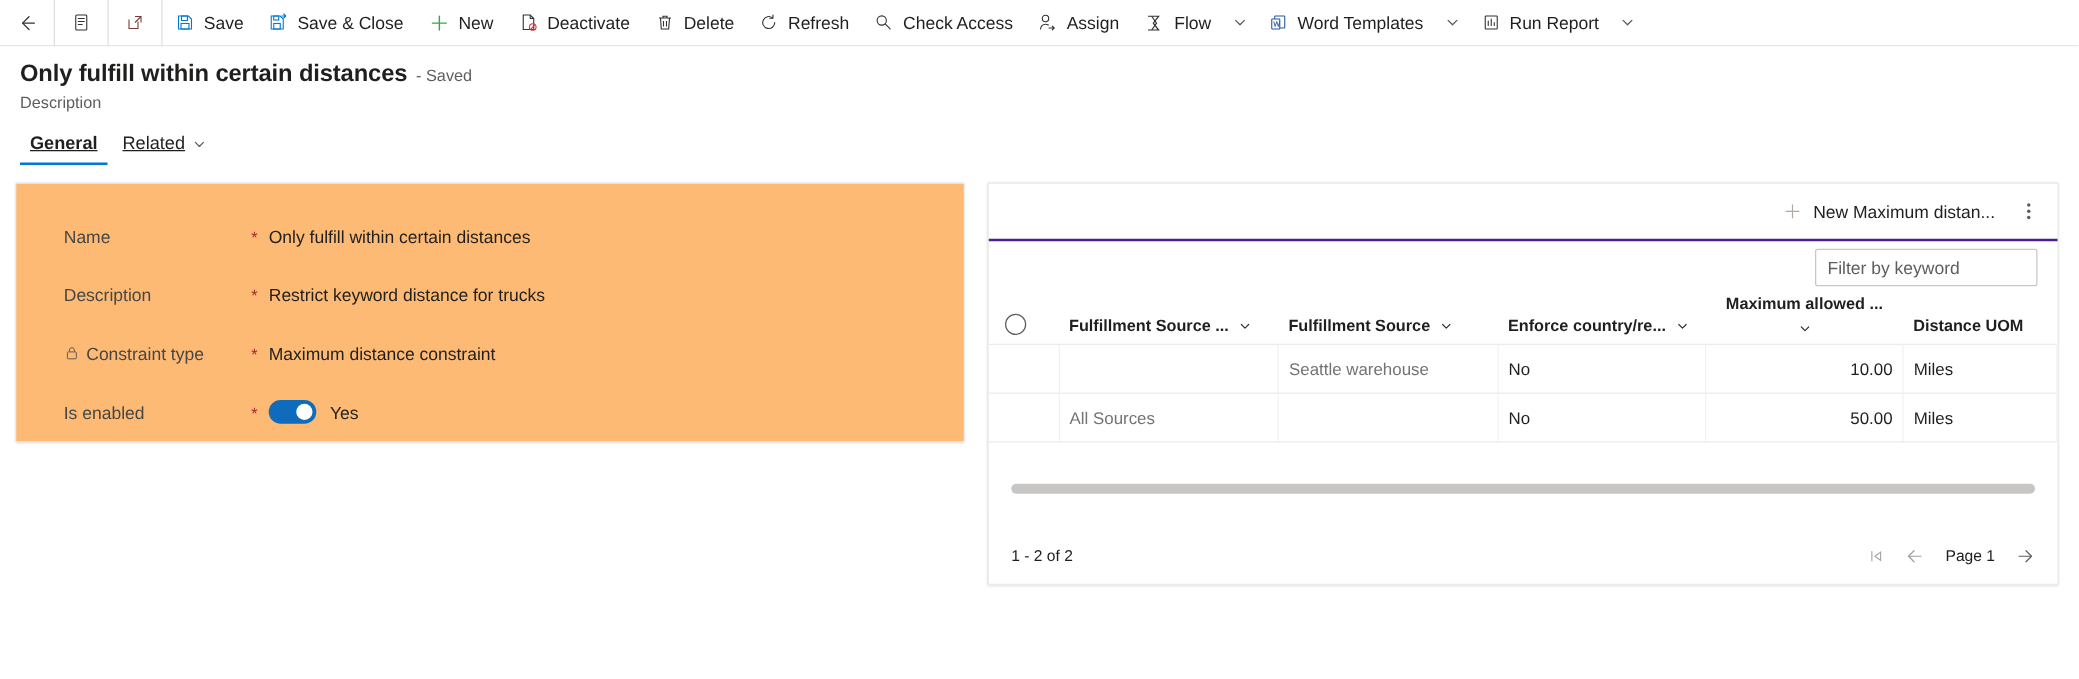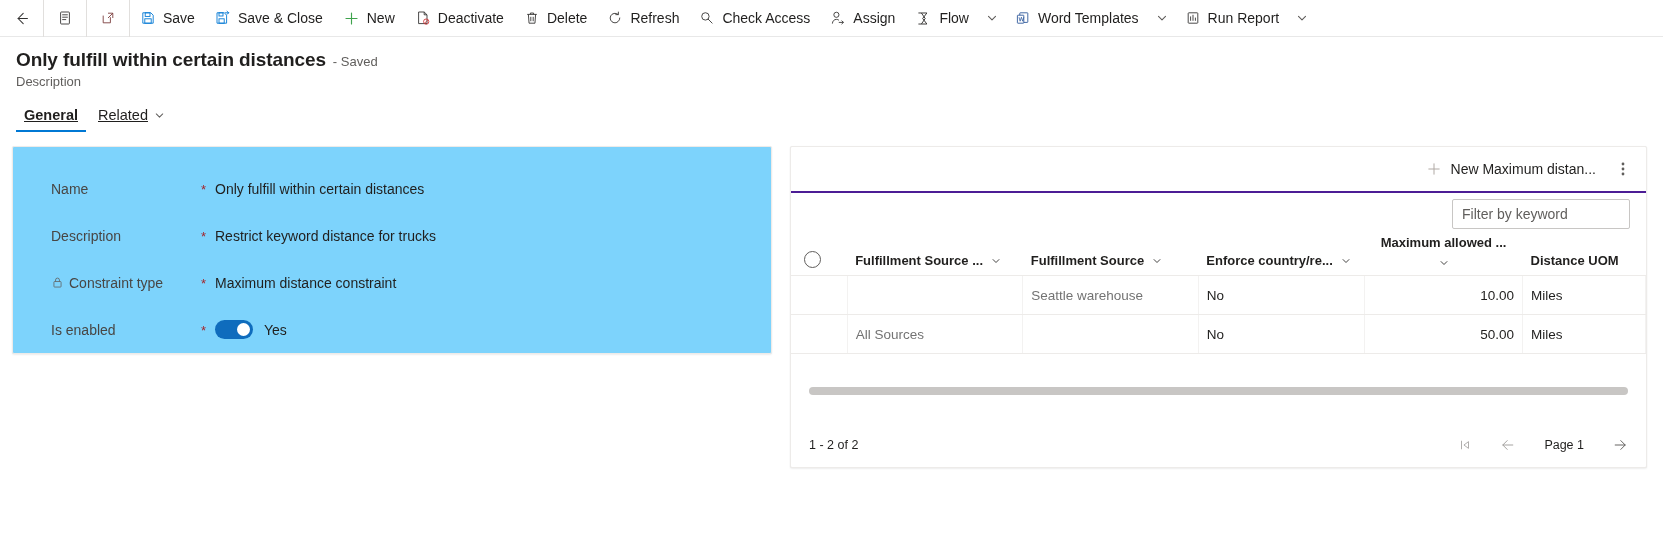--- a/index.html
+++ b/index.html
@@ -63,21 +63,21 @@
   .tab-with-caret { display: flex; align-items: center; gap: 6px; }
 
   
   .body-area {
     display: flex; gap: 18px;
     padding: 14px 16px 0 12px;
     height: 400px;
   }
   .left-card {
     width: 760px; flex: none;
-    background: #7dd3fc;
+    background: #fdba74;
     border: 1px solid #edebe9;
     border-radius: 2px;
     box-shadow: 0 1px 2px rgba(0,0,0,.07), 0 0 1px rgba(0,0,0,.06);
     height: 208px;
     padding: 18px 0 0 0;
   }
   .field-row {
     display: flex; align-items: center;
     height: 47px;
     padding-left: 38px;
@@ -177,21 +177,21 @@
   .hscroll {
     height: 8px; background: #c8c6c4; border-radius: 4px; width: 100%;
     cursor: pointer;
   }
 
   .grid-footer {
     height: 44px; display: flex; align-items: center;
     padding: 0 18px; justify-content: space-between; margin-top: 28px;
   }
   .rec-count { font-size: 12.5px; color: #201f1e; }
-  .pager { display: flex; align-items: center; gap: 28px; color: #605e5c; }
+  .pager { display: flex; align-items: center; gap: 16px; color: #605e5c; }
   .pg-btn { cursor: pointer; display:flex; align-items:center; }
   .pg-btn.disabled { color: #a19f9d; }
   .pg-label { font-size: 12.5px; color: #201f1e; }
 </style>
 </head>
 <body>
 
 <div class="commandbar">
 
   <div class="cb-item cb-icononly">

